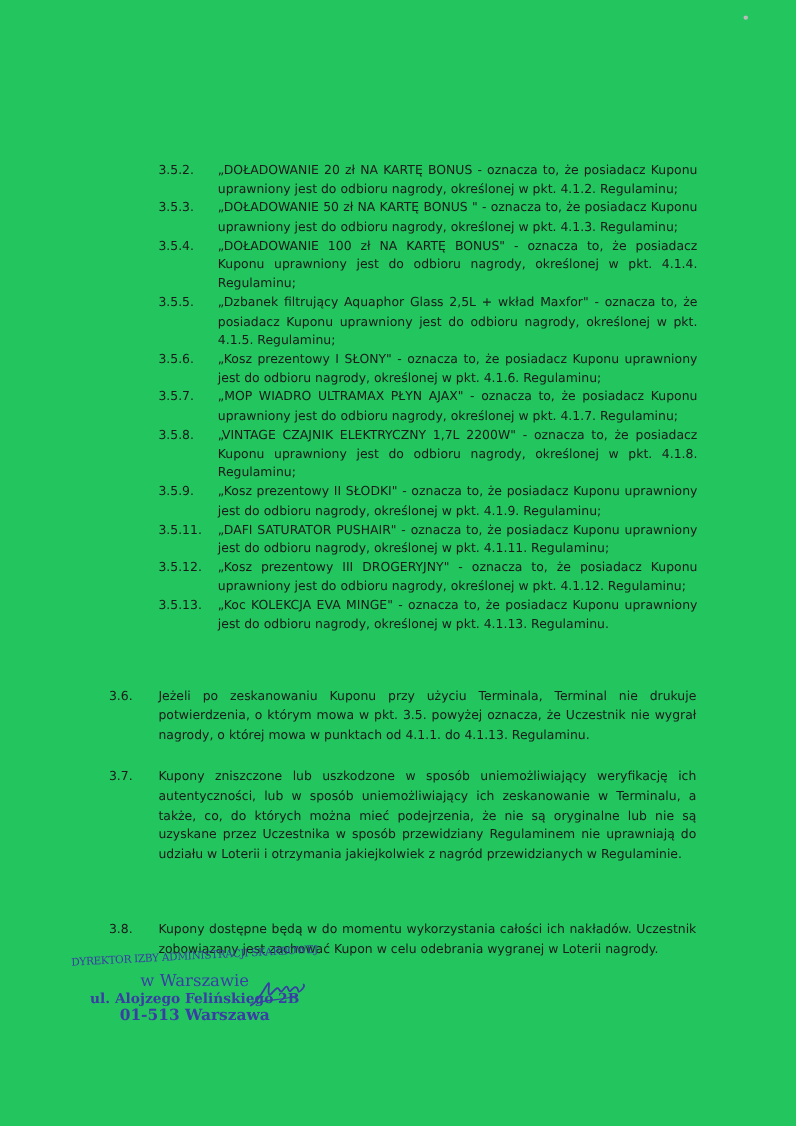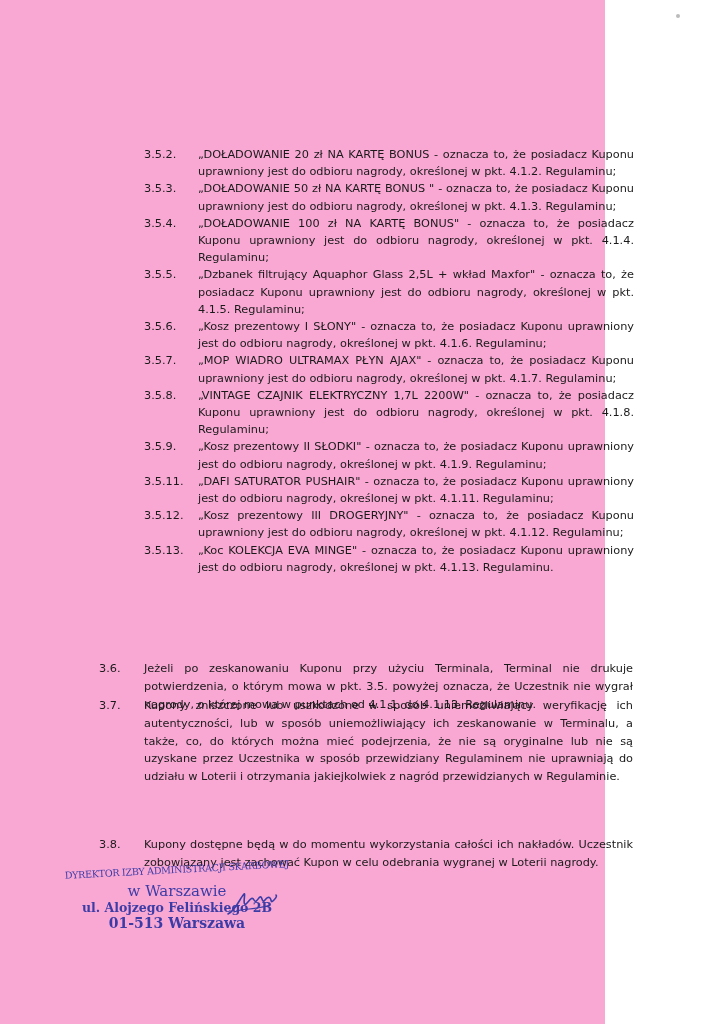--- a/index.html
+++ b/index.html
@@ -1,25 +1,25 @@
 <!DOCTYPE html>
 <html><head>
 <meta charset="utf-8">
 <style>
   html, body { margin: 0; padding: 0; background: #ffffff; }
   body { width: 724px; height: 1024px; position: relative; overflow: hidden; font-family: "DejaVu Sans", sans-serif; color: #1a1a1a; }
-  .page { position: absolute; left: 0; top: 0; width: 605px; height: 1024px; background: #f9a8d4; }
+  .page { position: absolute; left: 0; top: 0; width: 724px; height: 1024px; background: #22c55e; }
   .sub-list { position: absolute; left: 144px; top: 146px; width: 490px; }
   .sub-item { display: flex; font-size: 11.3px; line-height: 17.2px; margin: 0; }
   .sub-num { width: 38px; flex: 0 0 38px; white-space: nowrap; }
   .sub-text { flex: 1; text-align: justify; margin-left: 16px; }
   .main-item { position: absolute; left: 99px; width: 534px; display: flex; font-size: 11.3px; line-height: 17.8px; }
   .main-num { width: 45px; flex: 0 0 45px; }
   .main-text { flex: 1; text-align: justify; }
-  #item-36 { top: 624px; margin-top: 36px; }
+  #item-36 { top: 624px; }
   #item-37 { top: 697px; }
   #item-38 { top: 836px; }
   .stamp { position: absolute; left: 62px; top: 870px; width: 230px; color: #3c3ca6; font-family: "DejaVu Serif", serif; text-align: center; }
   .stamp .l1 { font-size: 9.6px; letter-spacing: -0.3px; transform: rotate(-3deg); transform-origin: left; white-space: nowrap; }
   .stamp .l2 { font-size: 15px; margin-top: 1px; }
   .stamp .l3 { font-size: 12.5px; font-weight: bold; margin-top: 0px; }
   .stamp .l4 { font-size: 14px; font-weight: bold; }
   .signature { position: absolute; left: 226px; top: 888px; width: 52px; height: 30px; }
   .corner-mark { position: absolute; left: 676px; top: 14px; width: 4px; height: 4px; background: #bbb; border-radius: 50%; }
 </style>

